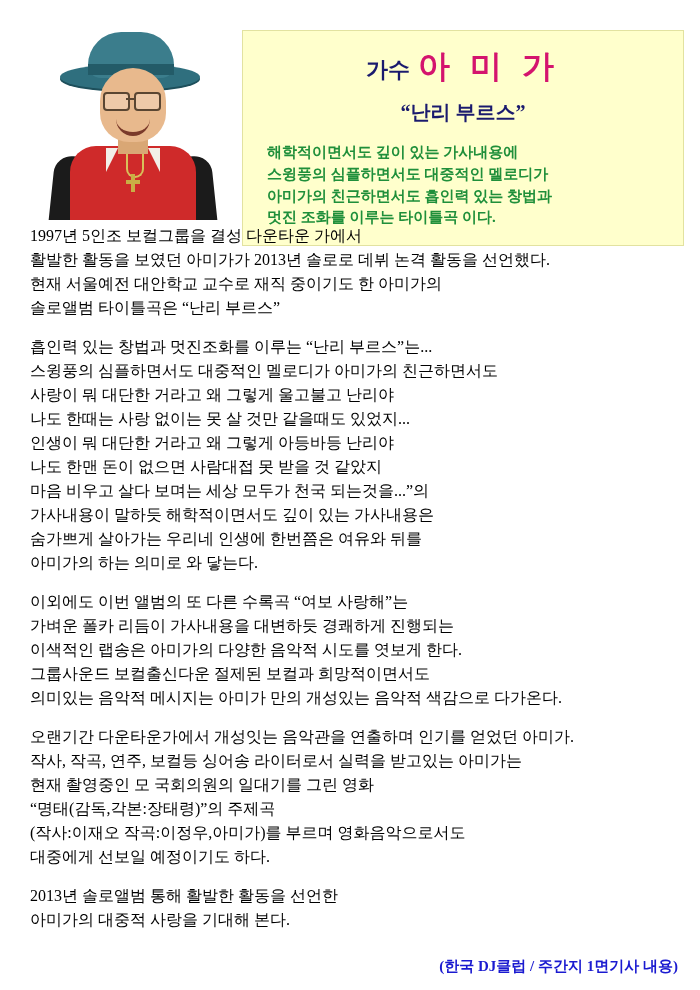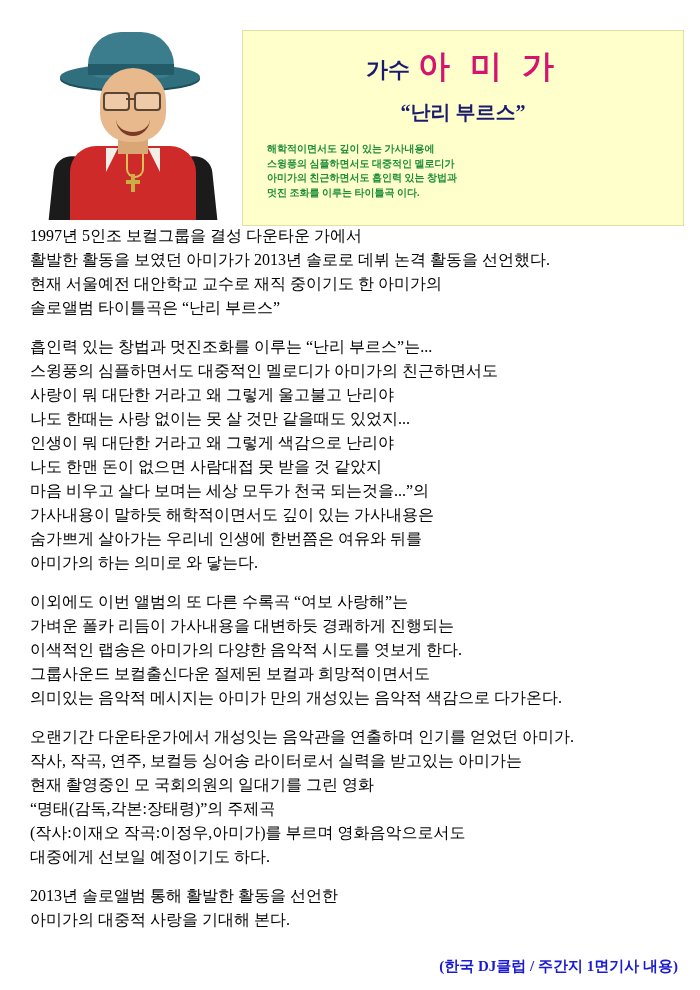--- a/index.html
+++ b/index.html
@@ -203,21 +203,21 @@
   .subtitle {
     text-align: center;
     font-size: 20px;
     font-weight: bold;
     color: #1a1a6e;
     margin-top: 10px;
   }
   .blurb {
     margin-top: 16px;
     color: #1f8f3a;
-    font-size: 10px;
+    font-size: 15px;
     font-weight: bold;
     line-height: 1.45;
     padding-left: 14px;
   }
   .blurb div { white-space: nowrap; }
 
   
   .body-text {
     padding: 14px 20px 0 30px;
     font-size: 16px;
@@ -283,21 +283,21 @@
     <div>활발한 활동을 보였던 아미가가 2013년 솔로로 데뷔 논격 활동을 선언했다.</div>
     <div>현재 서울예전 대안학교 교수로 재직 중이기도 한 아미가의</div>
     <div>솔로앨범 타이틀곡은 “난리 부르스”</div>
   </div>
 
   <div class="para">
     <div>흡인력 있는 창법과 멋진조화를 이루는 “난리 부르스”는...</div>
     <div>스윙풍의 심플하면서도 대중적인 멜로디가 아미가의 친근하면서도</div>
     <div>사랑이 뭐 대단한 거라고 왜 그렇게 울고불고 난리야</div>
     <div>나도 한때는 사랑 없이는 못 살 것만 같을때도 있었지...</div>
-    <div>인생이 뭐 대단한 거라고 왜 그렇게 색감으로 난리야</div>
+    <div>인생이 뭐 대단한 거라고 왜 그렇게 아등바등 난리야</div>
     <div>나도 한맨 돈이 없으면 사람대접 못 받을 것 같았지</div>
     <div>마음 비우고 살다 보며는 세상 모두가 천국 되는것을...”의</div>
     <div>가사내용이 말하듯 해학적이면서도 깊이 있는 가사내용은</div>
     <div>숨가쁘게 살아가는 우리네 인생에 한번쯤은 여유와 뒤를</div>
     <div>아미가의 하는 의미로  와  닿는다.</div>
   </div>
 
   <div class="para">
     <div>이외에도 이번 앨범의 또 다른 수록곡 “여보 사랑해”는</div>
     <div>가벼운 폴카 리듬이 가사내용을 대변하듯 경쾌하게 진행되는</div>

